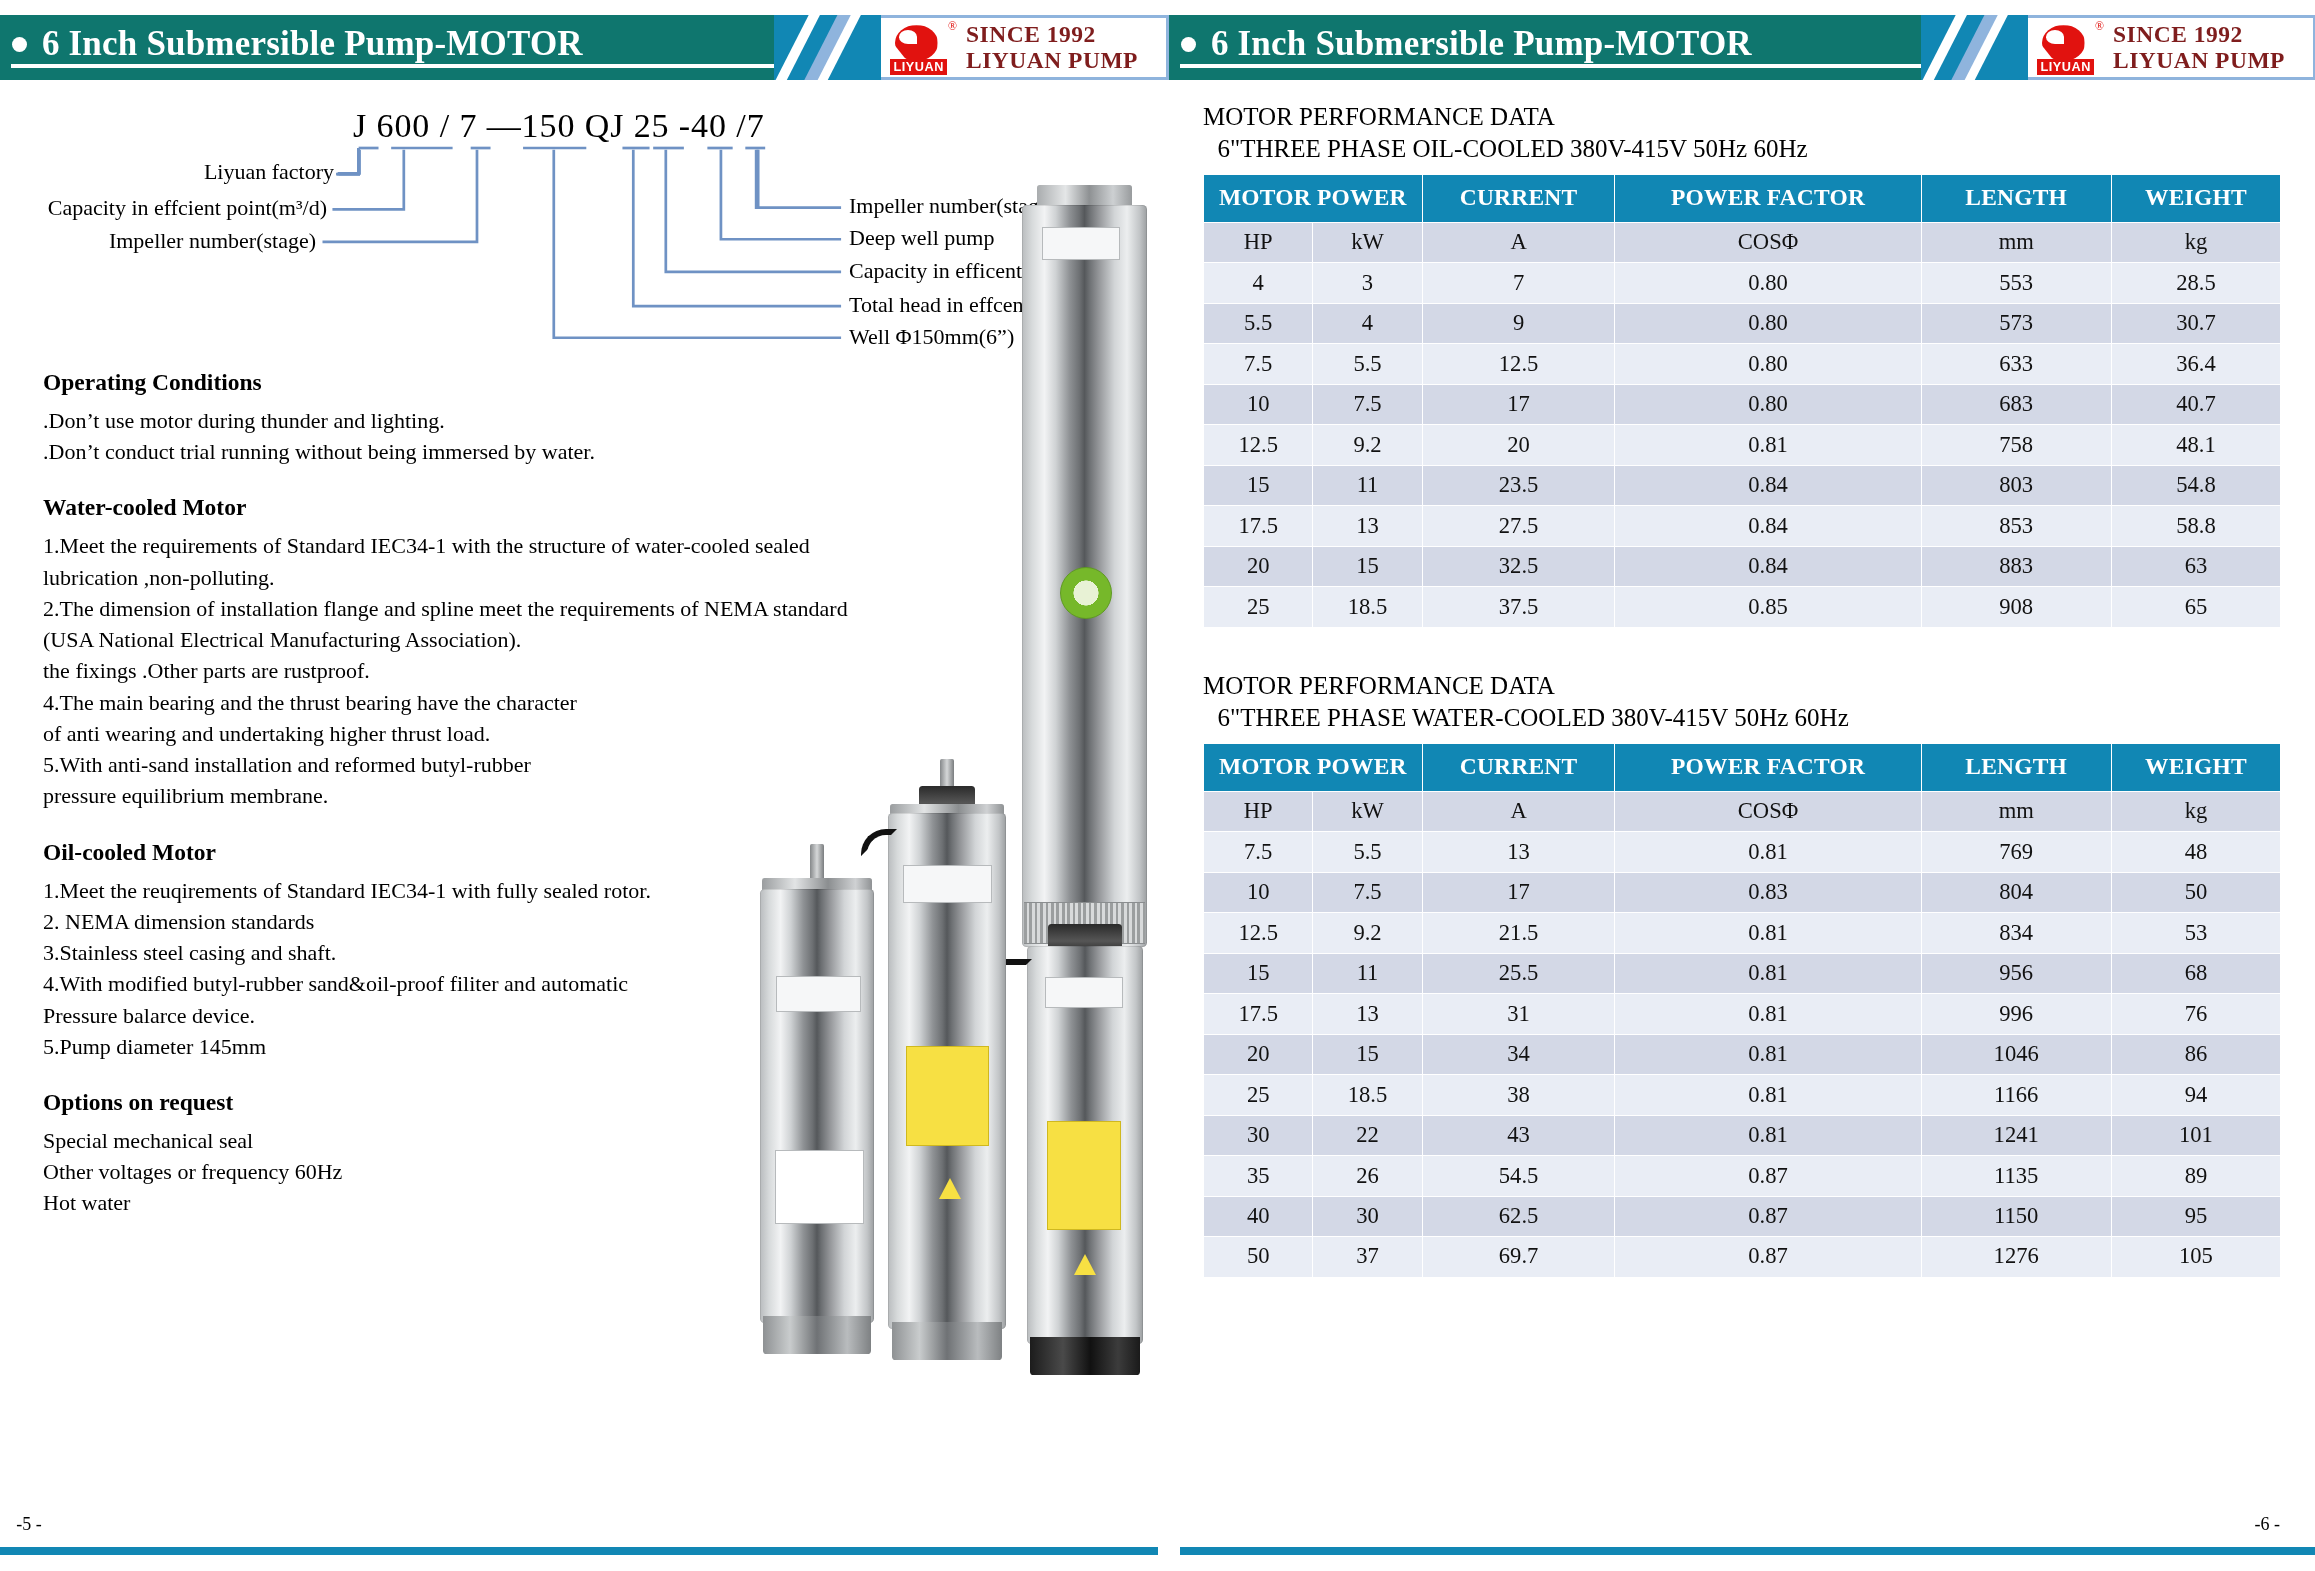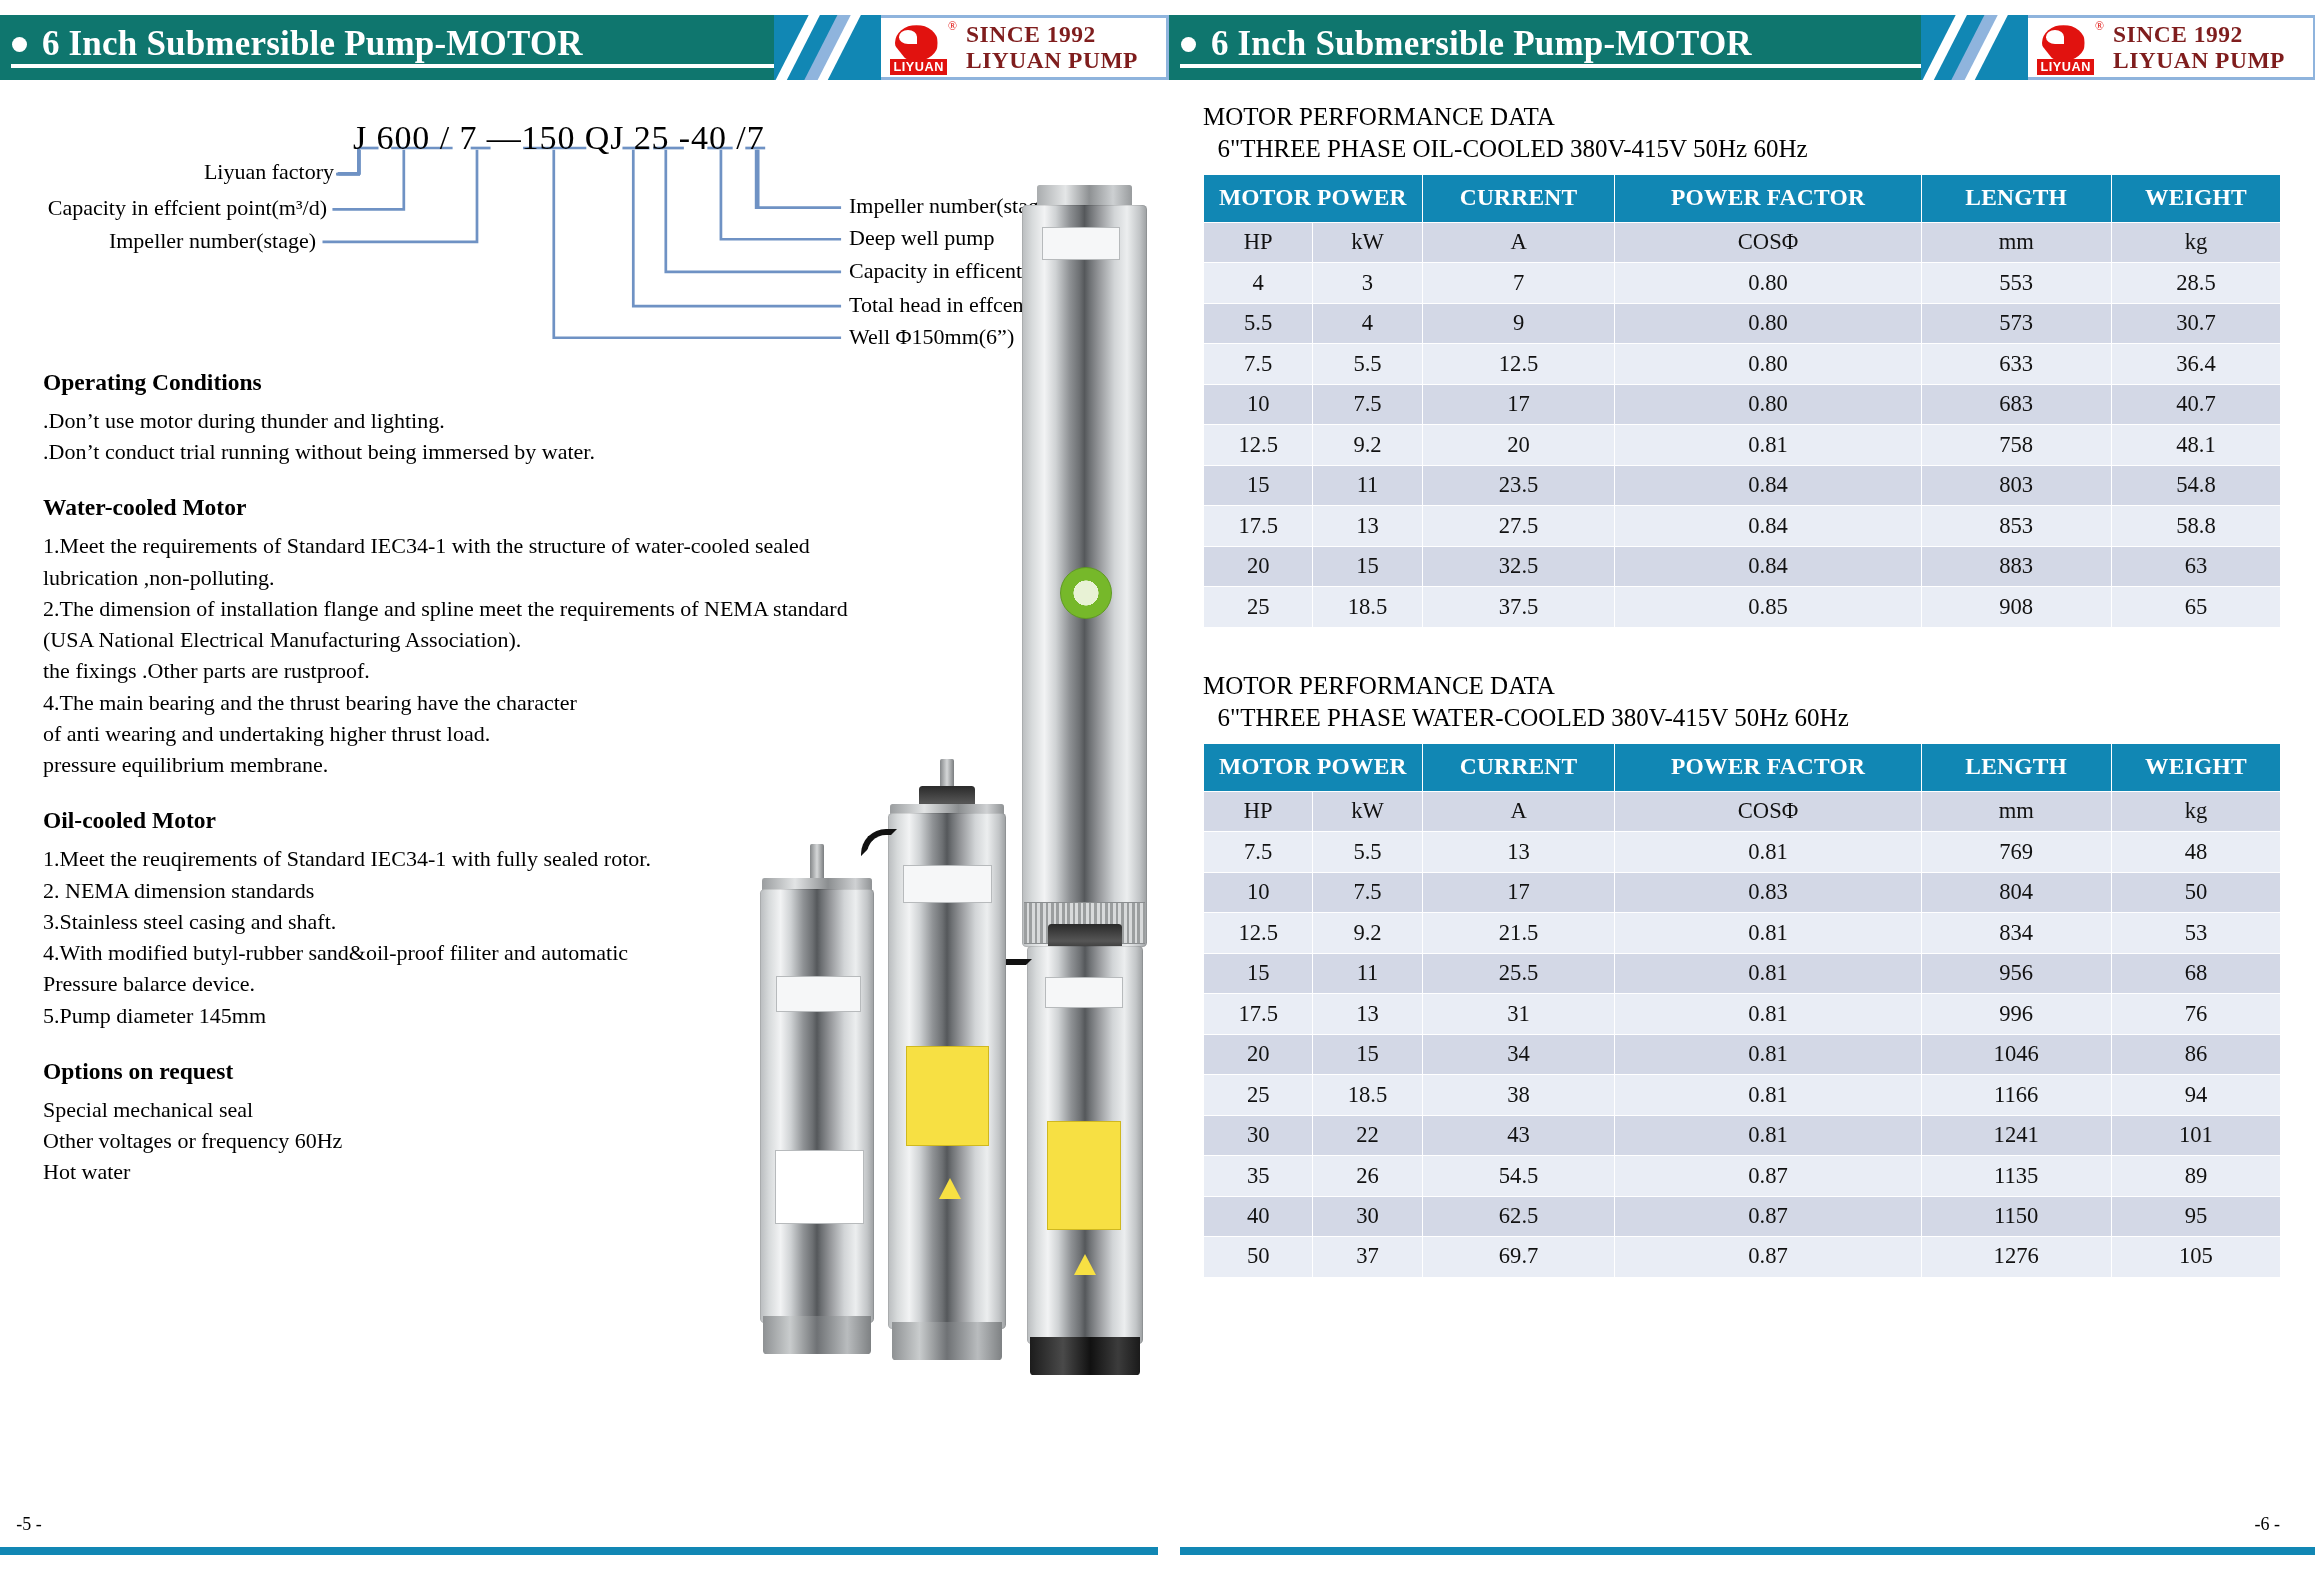--- a/index.html
+++ b/index.html
@@ -145,21 +145,20 @@
     margin-top: 12.7px;
   }
   .nomen svg { position: absolute; left: 0; top: 0; }
   .nomen .code {
     position: absolute;
     left: 353px; top: 14.5px;
     font-size: 34px;
     letter-spacing: 0.9px;
     white-space: nowrap;
     font-family: "Liberation Serif", "DejaVu Serif", serif;
-    margin-top: 12px;
   }
   .nomen .lbl {
     position: absolute;
     font-size: 22px;
     white-space: nowrap;
     font-family: "Liberation Serif", "DejaVu Serif", serif;
   }
 
   .body-col {
     position: absolute;
@@ -432,20 +431,21 @@
 
       <div>
         <div class="sec-head">Water-cooled Motor</div>
         <div class="sec-line">1.Meet the requirements of Standard IEC34-1 with the structure of water-cooled sealed</div>
         <div class="sec-line">lubrication ,non-polluting.</div>
         <div class="sec-line">2.The dimension of installation flange and spline meet the requirements of NEMA standard</div>
         <div class="sec-line">(USA National Electrical Manufacturing Association).</div>
         <div class="sec-line"> the fixings .Other parts are rustproof.</div>
         <div class="sec-line">4.The main bearing and the thrust bearing have the character</div>
         <div class="sec-line">of anti wearing and undertaking higher thrust load.</div>
+        <div class="sec-line">5.With anti-sand installation and reformed butyl-rubber</div>
         <div class="sec-line"> pressure equilibrium membrane.</div>
       </div>
 
       <div class="sec-gap"></div>
 
       <div>
         <div class="sec-head">Oil-cooled Motor</div>
         <div class="sec-line">1.Meet the reuqirements of Standard IEC34-1 with fully sealed rotor.</div>
         <div class="sec-line">2. NEMA dimension standards</div>
         <div class="sec-line">3.Stainless steel casing and shaft.</div>

